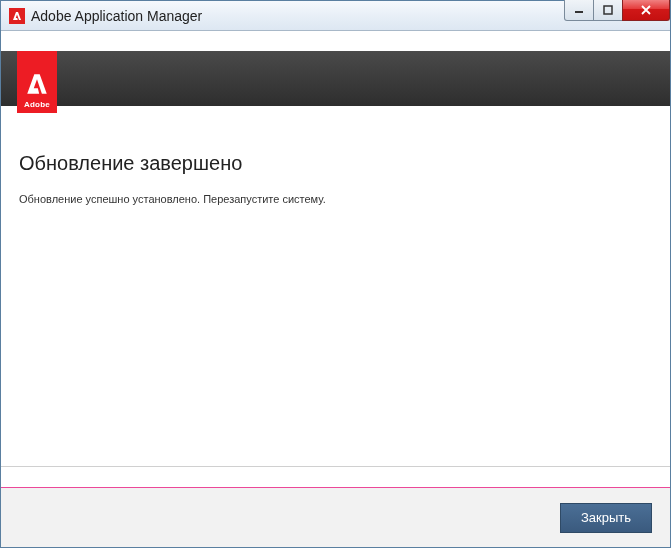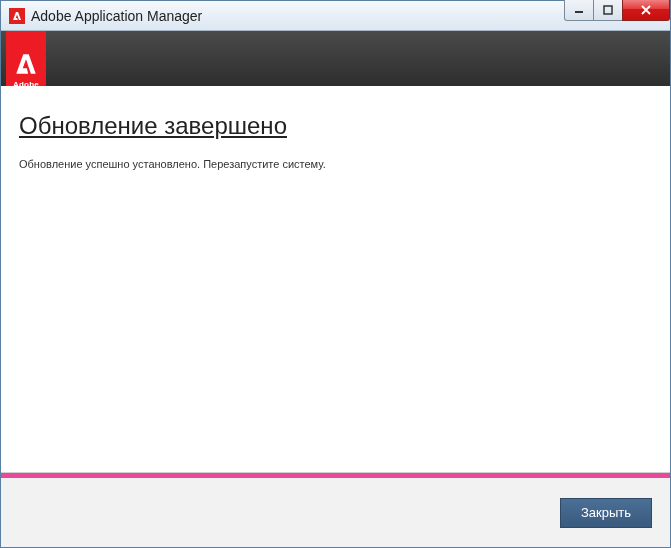--- a/index.html
+++ b/index.html
@@ -10,20 +10,21 @@
       background: #fff;
       overflow: hidden;
     }
     .window {
       width: 671px;
       height: 548px;
       border: 1px solid #5a7fa0;
       display: flex;
       flex-direction: column;
       background: #fff;
+      gap: 20px;
     }
     .titlebar {
       height: 30px;
       background: linear-gradient(to bottom, #f6f9fd 0%, #e8eff7 50%, #dde7f2 100%);
       border-bottom: 1px solid #a8b8c8;
       display: flex;
       align-items: center;
       position: relative;
     }
     .titlebar-icon {
@@ -72,21 +73,21 @@
       color: #fff;
     }
     .win-btn svg { display: block; }
     .header-band {
       height: 55px;
       background: linear-gradient(to bottom, #4a4a4a 0%, #2e2e2e 100%);
       position: relative;
     }
     .adobe-badge {
       position: absolute;
-      left: 5px;
+      left: 16px;
       top: 0;
       width: 40px;
       height: 62px;
       background: #ed1c24;
       display: flex;
       flex-direction: column;
       align-items: center;
       justify-content: flex-end;
       padding-bottom: 4px;
     }
@@ -98,39 +99,38 @@
       letter-spacing: 0.2px;
     }
     .content {
       flex: 1;
       padding: 24px 18px 10px 18px;
       background: #fff;
       border-bottom: 1px solid #d0d0d0;
       position: relative;
     }
     .content-title {
-      font-size: 24px;
+      font-size: 20px;
       font-weight: 400;
       color: #222;
       margin-top: 2px;
       margin-bottom: 18px;
-      text-decoration: underline;
     }
     .content-msg {
       font-size: 11px;
       color: #333;
     }
     .footer {
-      height: 74px;
+      height: 60px;
       background: #f2f2f2;
       display: flex;
       align-items: center;
       justify-content: flex-end;
       padding: 0 18px;
-      border-top: 5px solid #ec4899;
+      border-top: 1px solid #ec4899;
     }
     .close-btn {
       min-width: 92px;
       height: 30px;
       background: linear-gradient(to bottom, #4b6f96, #3a5a7e);
       border: 1px solid #2f4a66;
       color: #fff;
       font-size: 13px;
       display: flex;
       align-items: center;

